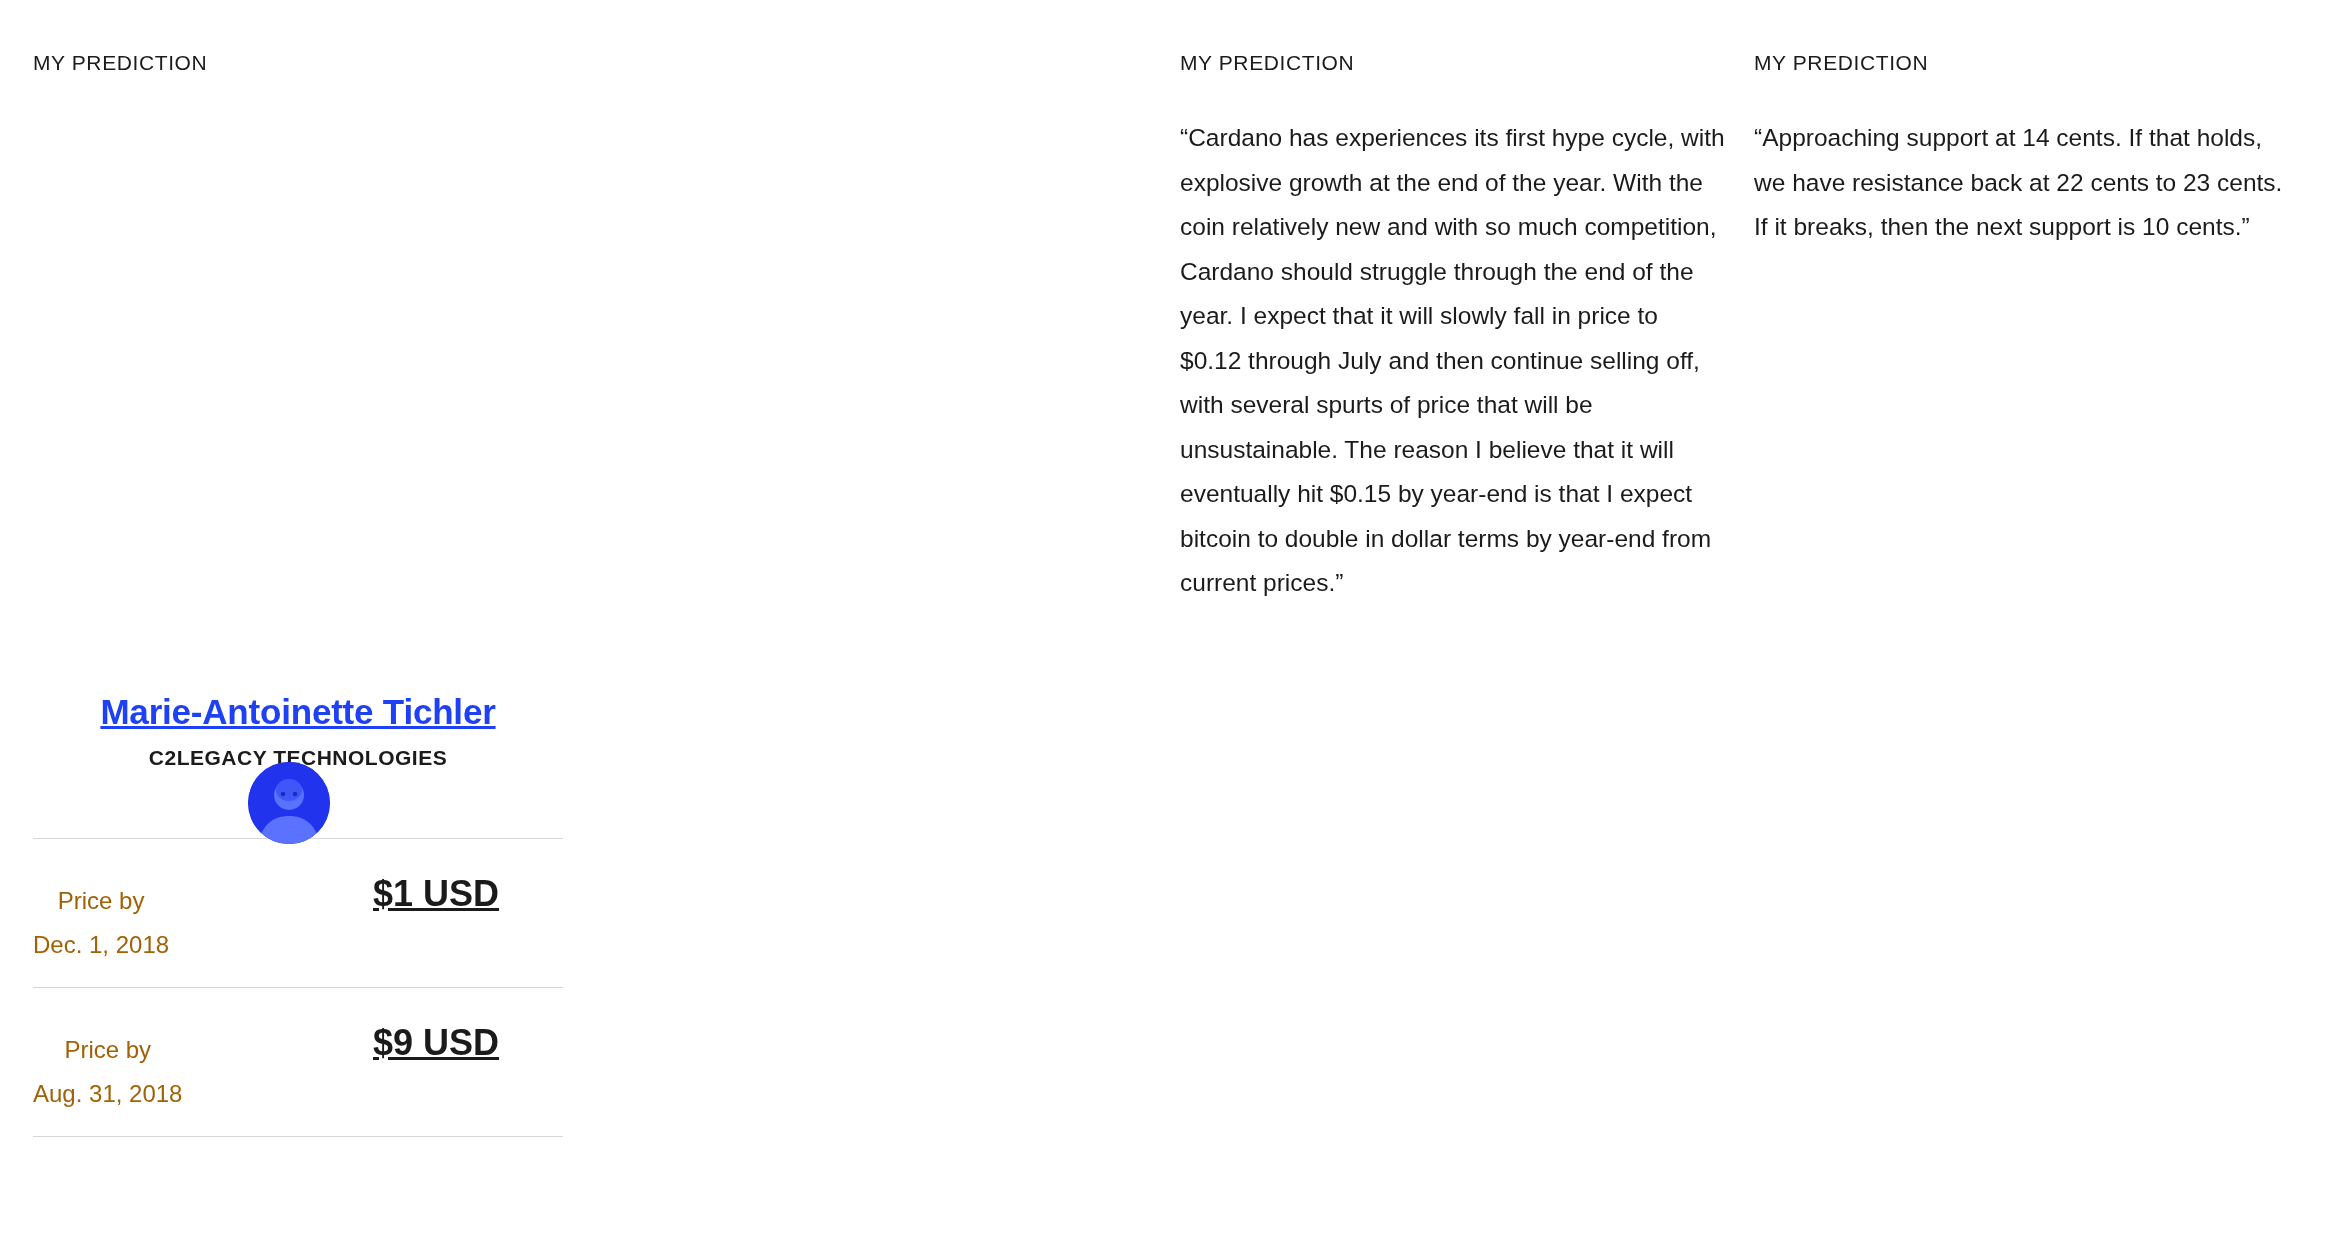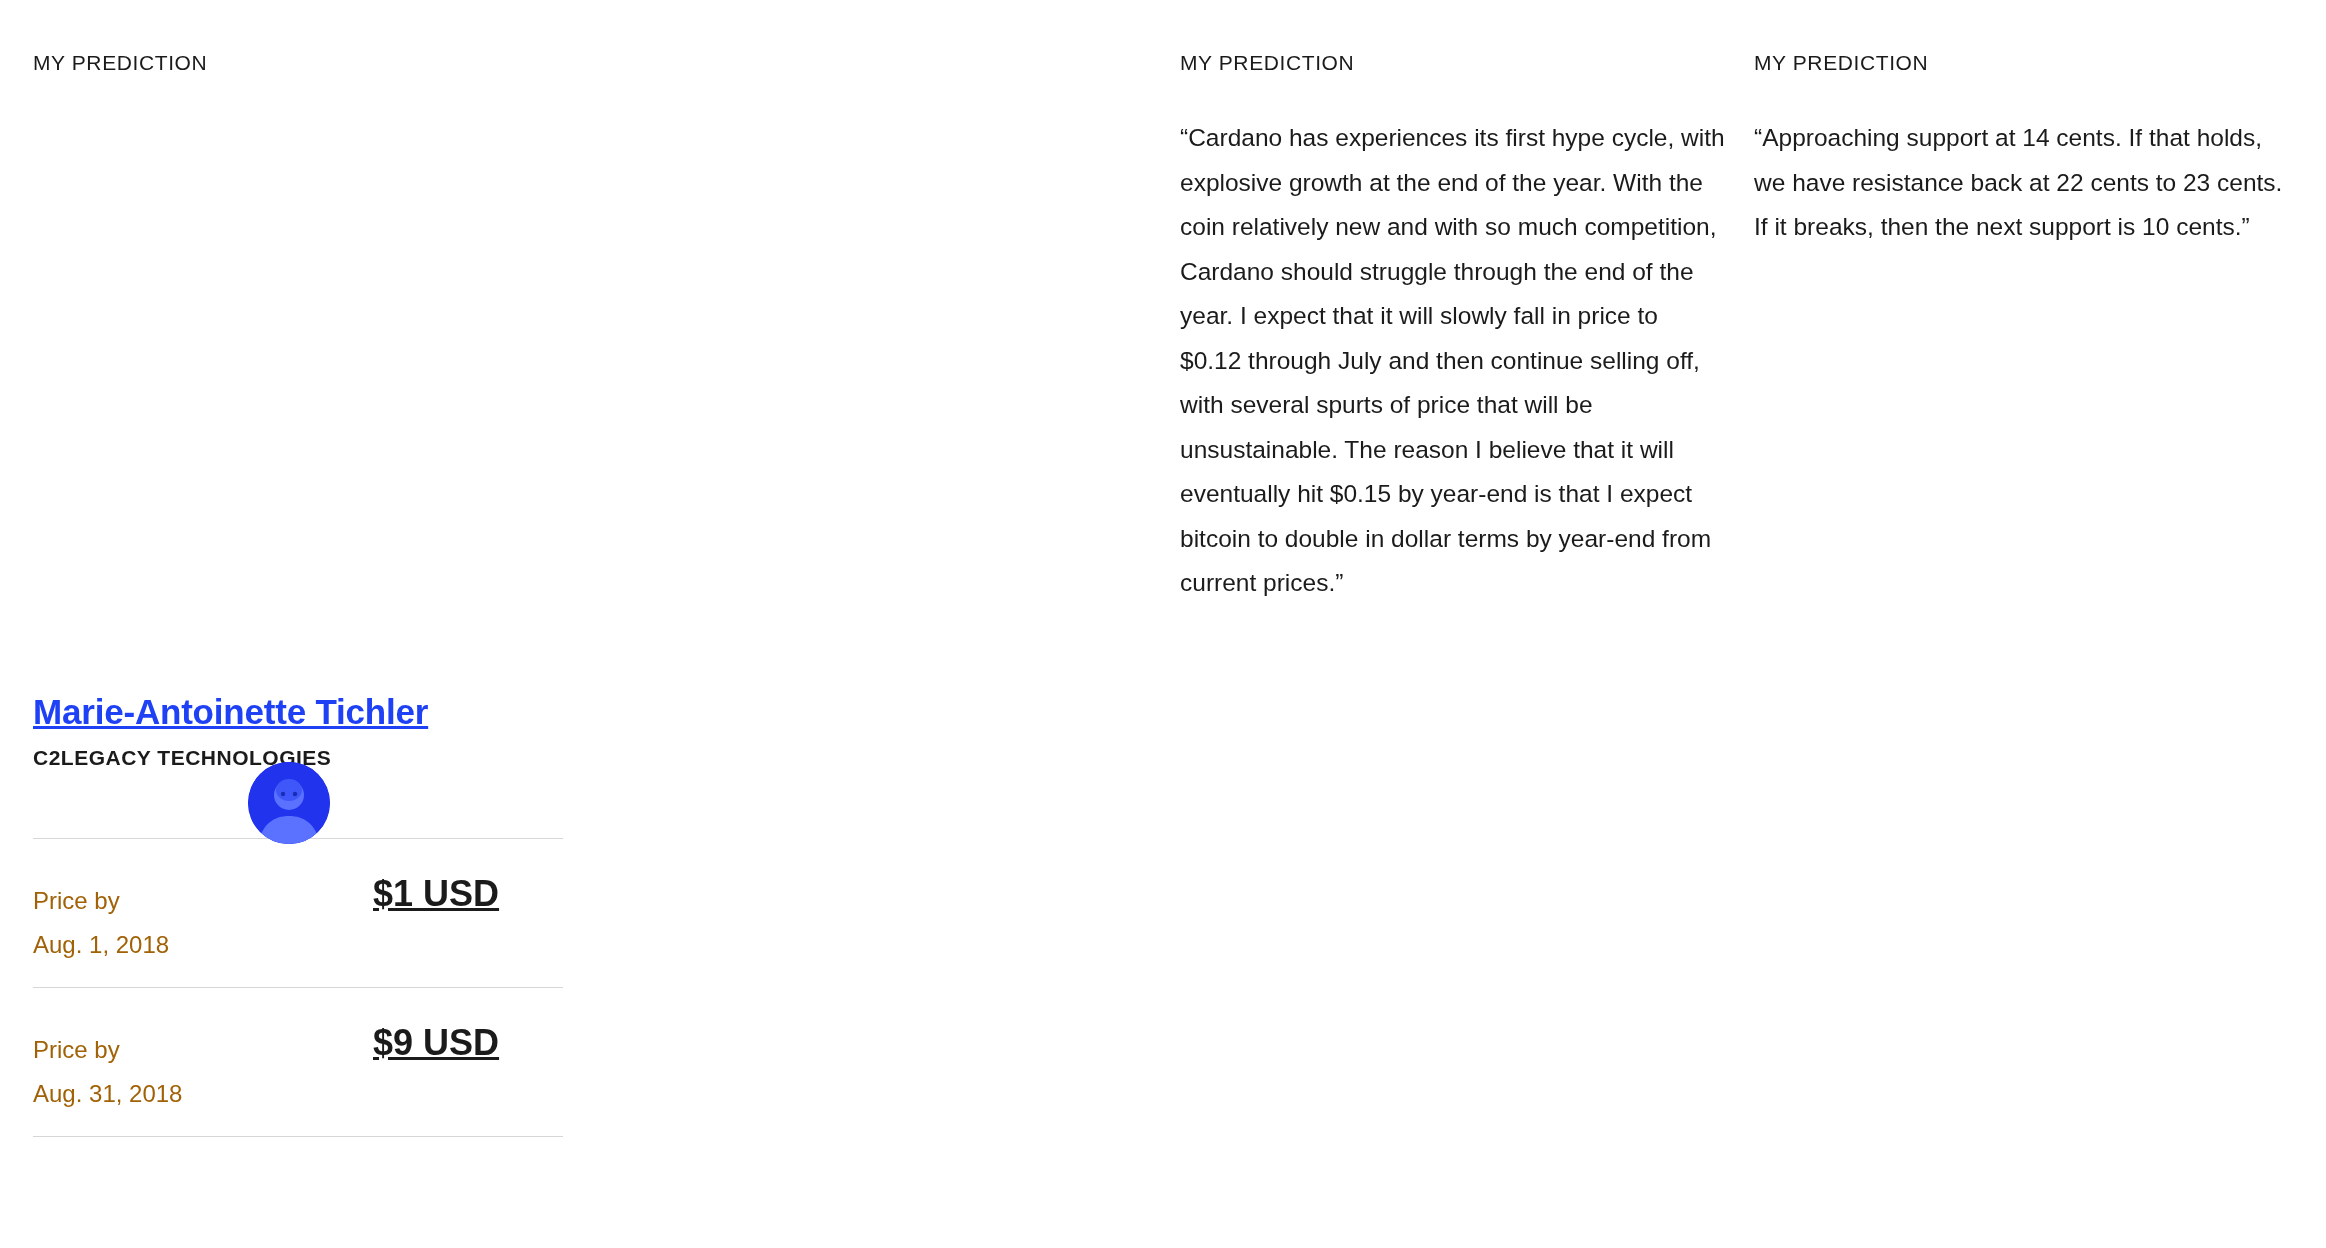--- a/index.html
+++ b/index.html
@@ -50,20 +50,21 @@
     margin-top: 41px;
     font-weight: 400;
   }
 
   
   .profile-card {
     position: absolute;
     left: 33px;
     top: 690px;
     width: 530px;
+    text-align: center;
   }
 
   .profile-name {
     font-size: 35px;
     line-height: 44px;
     font-weight: 700;
     color: #1f41f5;
     margin: 0;
     letter-spacing: -0.2px;
   }
@@ -162,21 +163,21 @@
           <circle cx="47" cy="32" r="2.2" fill="#1a2bb8"></circle>
         </svg>
       </span>
     </div>
 
     <hr class="divider">
 
     <div class="price-row">
       <div class="price-label">
         <span>Price by</span><br>
-        <span>Aug. 1, 2018</span>
+        <span>Dec. 1, 2018</span>
       </div>
       <div class="price-value">$1 USD</div>
     </div>
 
     <hr class="divider">
 
     <div class="price-row">
       <div class="price-label">
         <span>Price by</span><br>
         <span>Aug. 31, 2018</span>

